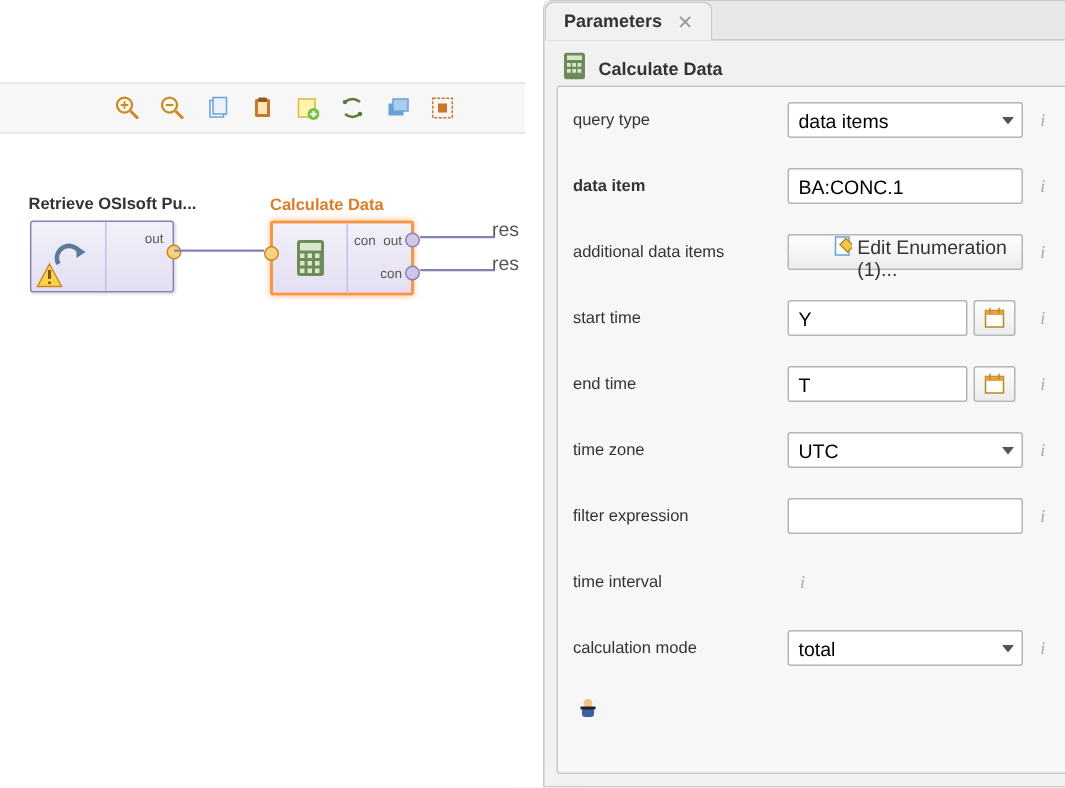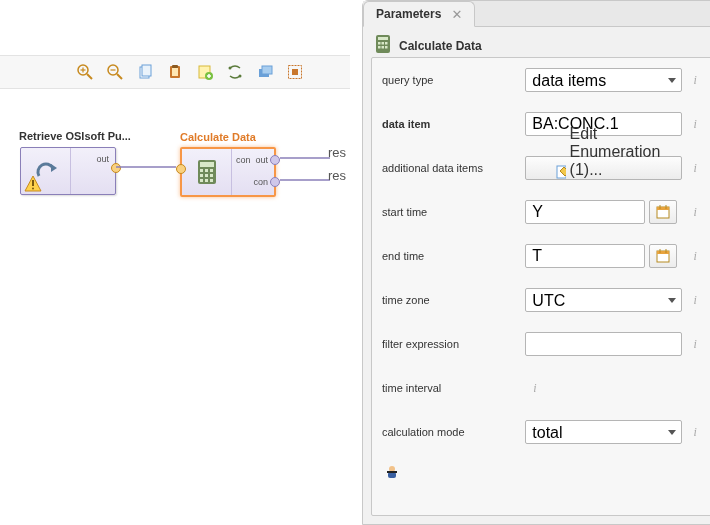--- a/index.html
+++ b/index.html
@@ -174,21 +174,21 @@
     color: #aaa;
     font-style: italic;
     font-family: Georgia, serif;
     cursor: pointer;
   }
   input.txt, select.sel, .btn {
     height: 24px;
     border: 1px solid #b5b5b5;
     border-radius: 2px;
     background: #fff;
-    font-size: 16px;
+    font-size: 13px;
     padding: 0 6px;
     width: 100%;
   }
   select.sel {
     appearance: none;
     background:
       linear-gradient(#fff,#fff);
     padding-right: 18px;
   }
   .sel-wrap {
@@ -201,21 +201,21 @@
     right: 6px; top: 10px;
     width: 0; height: 0;
     border-left: 4px solid transparent;
     border-right: 4px solid transparent;
     border-top: 5px solid #555;
     pointer-events: none;
   }
   .btn {
     background: linear-gradient(#fdfdfd,#ececec);
     display: flex;
-    align-items: flex-end;
+    align-items: flex-start;
     justify-content: center;
     gap: 4px;
     cursor: pointer;
     padding-left: 30px;
   }
   .cal-btn {
     width: 28px;
     flex: 0 0 28px;
     background: linear-gradient(#fdfdfd,#ececec);
     border: 1px solid #b5b5b5;

